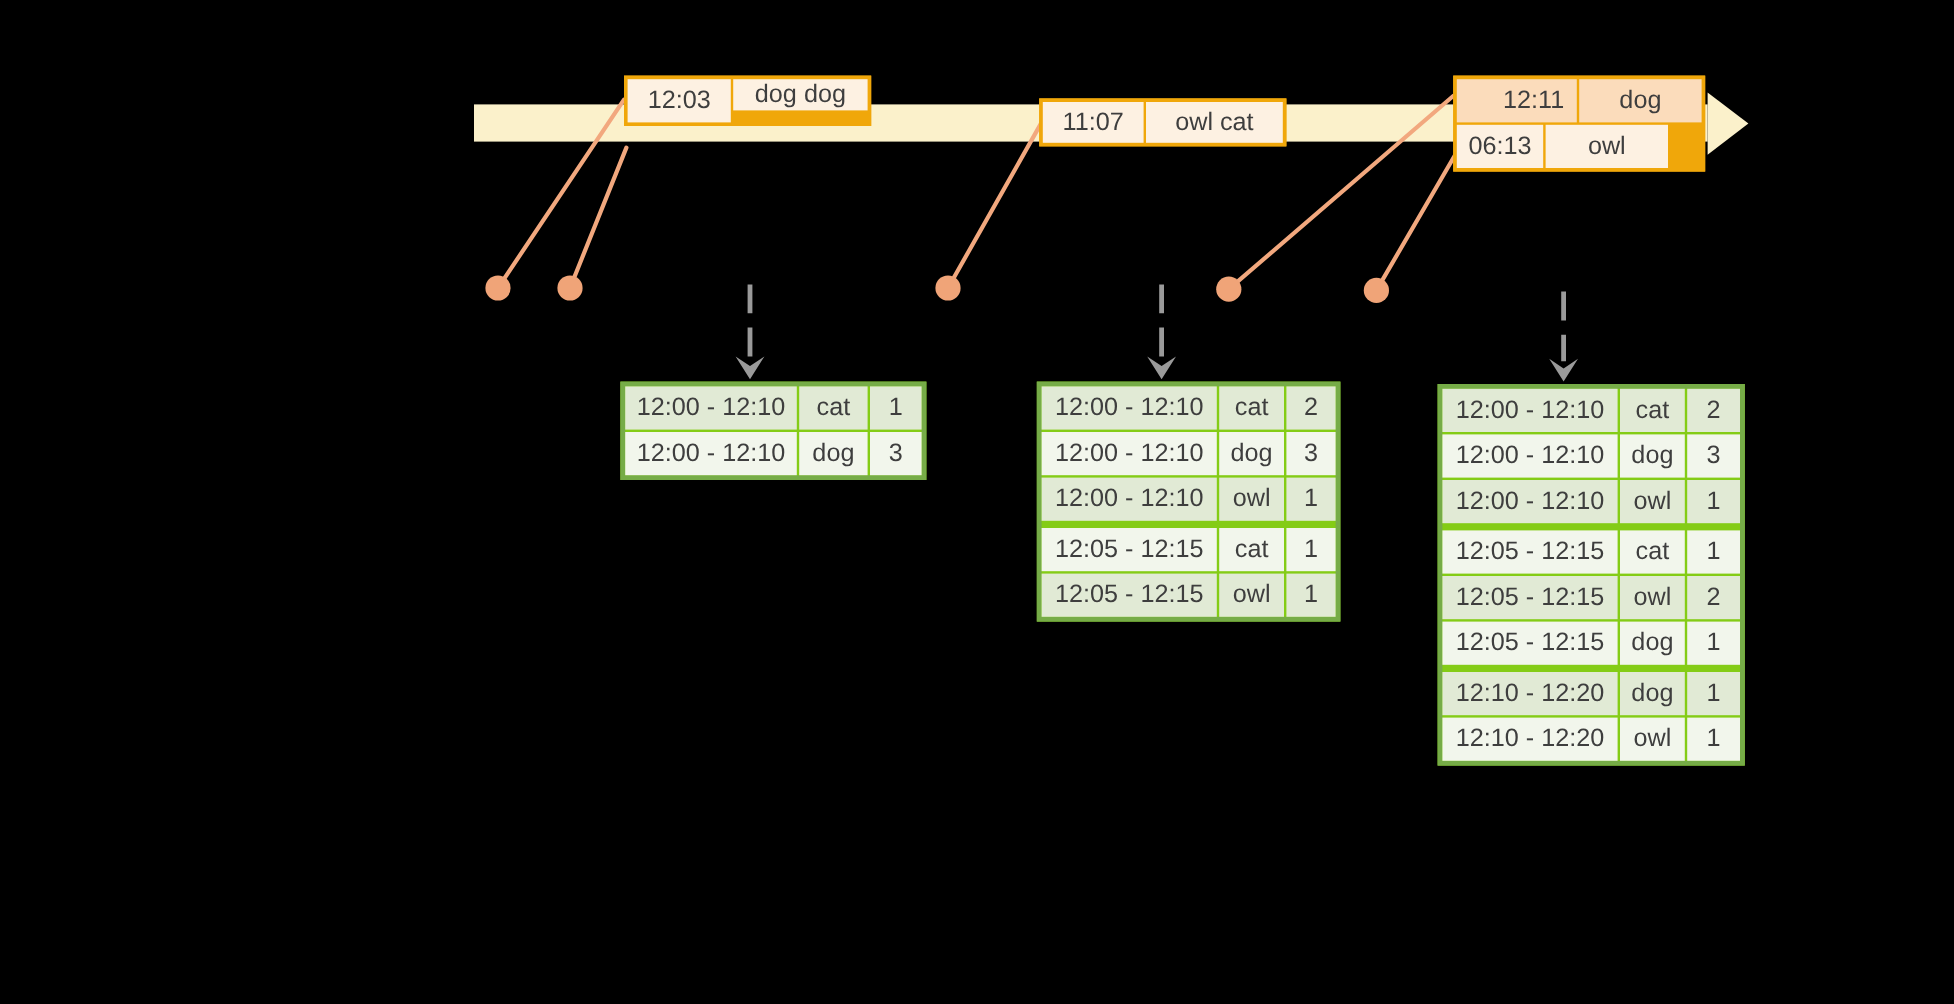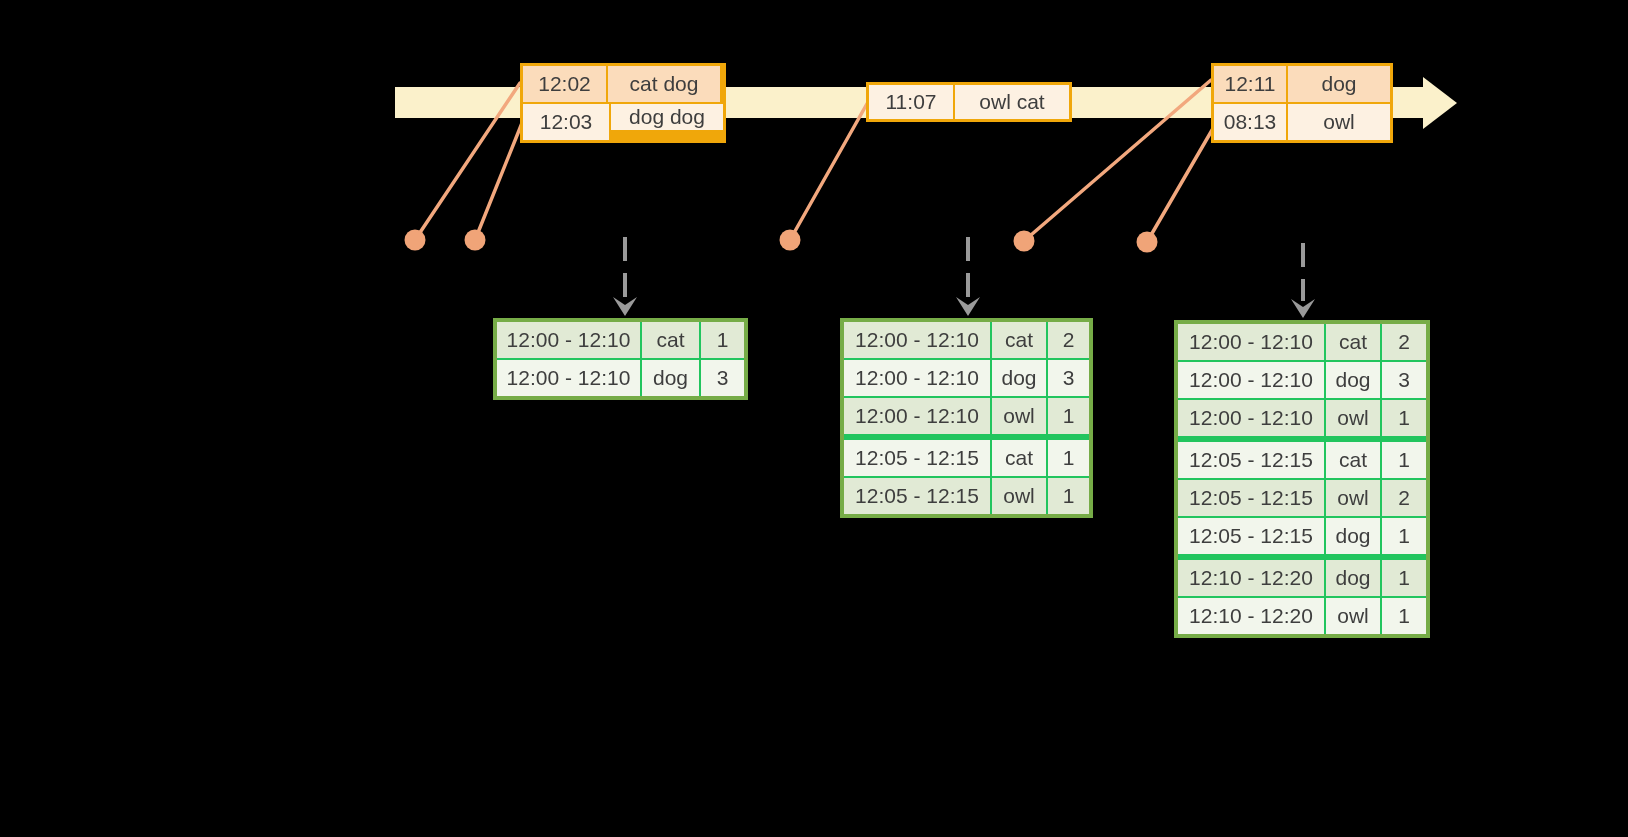--- a/index.html
+++ b/index.html
@@ -13,21 +13,21 @@
   .dtable .row:last-child{margin-bottom:0;}
   .dtable .row.group-end{margin-bottom:6px;}
   .dtable .cell{display:flex;align-items:center;justify-content:center;
                 font-size:21px;color:#3E3E3E;margin-right:2px;}
   .dtable .cell:last-child{margin-right:0;}
 
   .etable{background:#F0A70A;border:3px solid #F0A70A;}
   .etable .shade-dark  .cell{background:#FBDCBB;}
   .etable .shade-light .cell{background:#FDF1E2;}
 
-  .rtable{background:#22c55e;border:4px solid #76AC47;}
+  .rtable{background:#84cc16;border:4px solid #76AC47;margin-left:24px;}
   .rtable .shade-dark  .cell{background:#E1EAD5;}
   .rtable .shade-light .cell{background:#F2F6EC;}
 
   
   .pos-e1{left:520px;top:63px;}
   .pos-e2{left:866px;top:82px;}
   .pos-e3{left:1211px;top:63px;}
   .pos-r1{left:493px;top:318px;}
   .pos-r2{left:840px;top:318px;}
   .pos-r3{left:1174px;top:320px;}
@@ -64,42 +64,38 @@
 
       <line x1="968" y1="237" x2="968" y2="299" stroke-width="4" stroke-dasharray="24 12" stroke="#9A9A9A"></line>
       <polygon points="956,297 968,316 980,297 968,305" fill="#9A9A9A"></polygon>
 
       <line x1="1303" y1="243" x2="1303" y2="301" stroke-width="4" stroke-dasharray="24 12" stroke="#9A9A9A"></line>
       <polygon points="1291,299 1303,318 1315,299 1303,307" fill="#9A9A9A"></polygon>
     </g>
   </svg>
 
   <div class="dtable etable pos-e1">
-      <div class="row shade-dark">
-        <div class="cell" style="width: 83px; height: 36px;">12:02</div>
-        <div class="cell" style="width: 112px; height: 36px;">cat dog</div>
-      </div>
       <div class="row shade-light">
         <div class="cell" style="width: 86px; height: 36px;">12:03</div>
         <div class="cell" style="width: 112px; height: 26px;">dog dog</div>
       </div>
     </div>
   <div class="dtable etable pos-e2">
       <div class="row shade-light">
         <div class="cell" style="width: 84px; height: 34px;">11:07</div>
         <div class="cell" style="width: 114px; height: 34px;">owl cat</div>
       </div>
     </div>
   <div class="dtable etable pos-e3">
       <div class="row shade-dark">
-        <div class="cell" style="width: 72px; height: 36px;">12:11</div>
+        <div class="cell" style="width: 72px; height: 36px; padding-left: 28px;">12:11</div>
         <div class="cell" style="width: 102px; height: 36px;">dog</div>
       </div>
       <div class="row shade-light">
-        <div class="cell" style="width: 72px; height: 36px;">08:13</div>
+        <div class="cell" style="width: 72px; height: 36px;">06:13</div>
         <div class="cell" style="width: 102px; height: 36px;">owl</div>
       </div>
     </div>
 
   <div class="dtable rtable pos-r1">
       <div class="row shade-dark">
         <div class="cell" style="width: 143px; height: 36px;">12:00 - 12:10</div>
         <div class="cell" style="width: 57px; height: 36px;">cat</div>
         <div class="cell" style="width: 43px; height: 36px;">1</div>
       </div>

